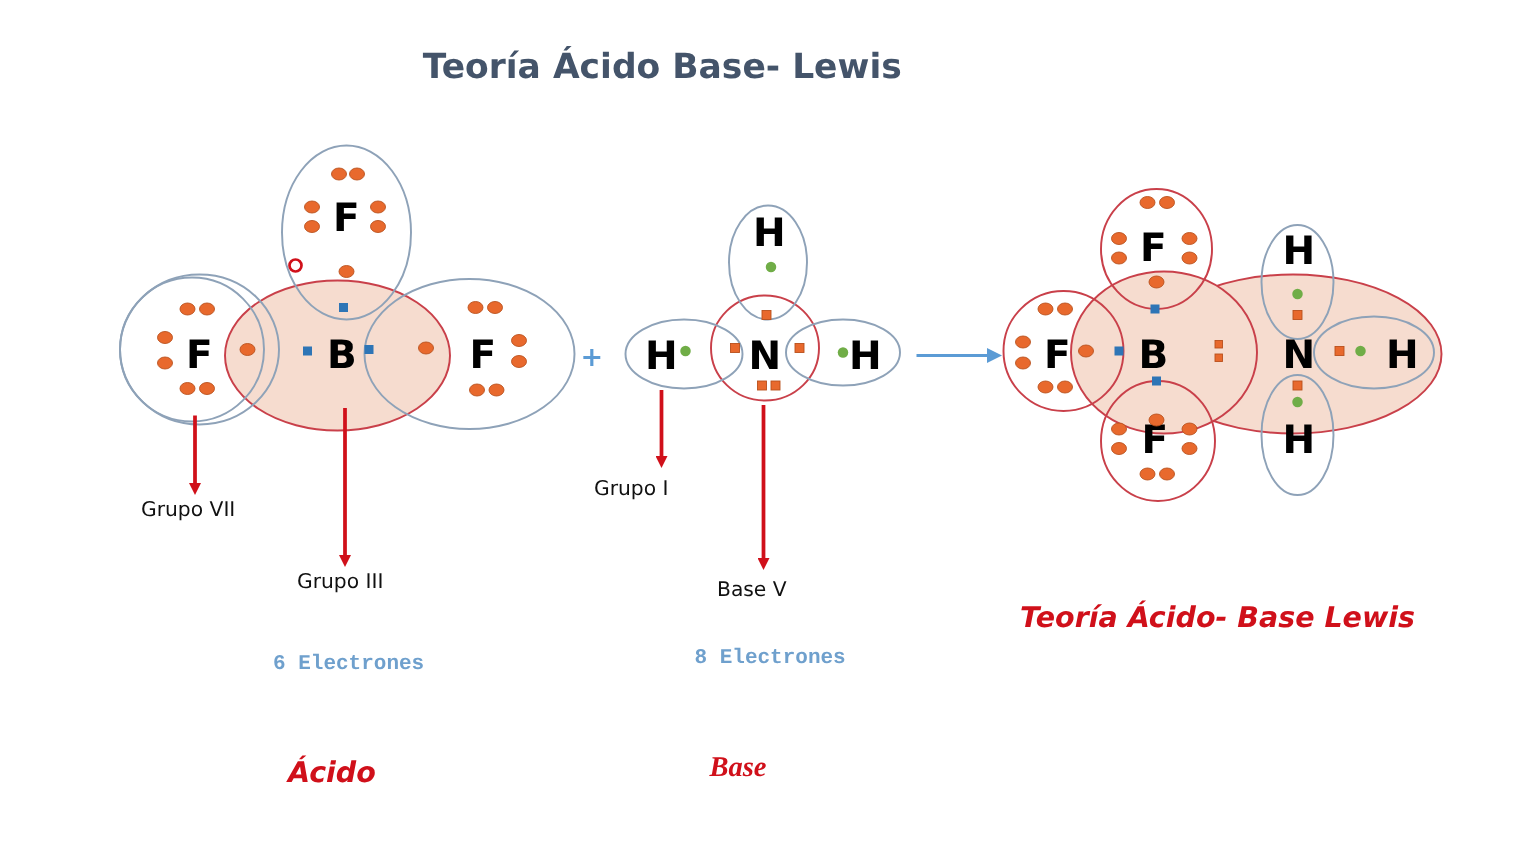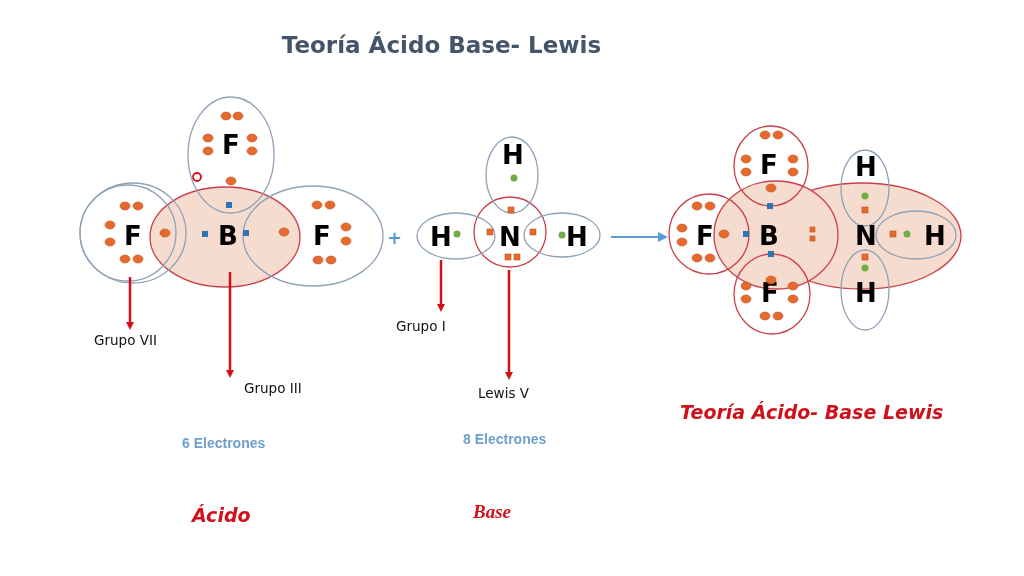--- a/index.html
+++ b/index.html
@@ -1,20 +1,20 @@
 <!DOCTYPE html>
 <html><head>
 <meta charset="utf-8">
 <style>
   html, body { margin:0; padding:0; background:#ffffff; }
   body { width:1024px; height:576px; position:relative; overflow:hidden; font-family:"Liberation Sans", sans-serif; }
   svg { position:absolute; left:0; top:0; }
   .title { position:absolute; left:0; width:883px; top:32px; text-align:center; font-family:"DejaVu Sans", sans-serif; font-weight:bold; font-size:23px; color:#44546a; }
   .lbl { position:absolute; font-family:"DejaVu Sans", sans-serif; font-size:13.5px; color:#111; white-space:nowrap; }
-  .elec { position:absolute; font-family:Liberation Sans, sans-serif; font-size:14px; font-weight:bold; color:#6fa0cd; white-space:nowrap; }
+  .elec { position:absolute; font-family:Liberation Mono, monospace; font-size:14px; font-weight:bold; color:#6fa0cd; white-space:nowrap; }
   .kind { position:absolute; font-family:"DejaVu Sans", sans-serif; font-size:19px; font-weight:bold; font-style:italic; color:#d0101a; white-space:nowrap;margin-top:24px; }
   .atom { font-family:"DejaVu Sans", sans-serif; font-weight:bold; font-size:26px; fill:#000; }
 </style>
 </head>
 <body>
 
 <div class="title">Teoría Ácido Base- Lewis</div>
 
 <svg width="1024" height="576" viewBox="0 0 1024 576">
   <defs>
@@ -166,23 +166,23 @@
     </g>
     <g fill="#70ad47">
       <circle cx="865" cy="196" r="3.5"></circle>
       <circle cx="907" cy="234" r="3.5"></circle>
       <circle cx="865" cy="268" r="3.5"></circle>
     </g>
   </g>
 </svg>
 
 <div class="lbl" style="left:94px; top:332px;">Grupo VII</div>
-<div class="lbl" style="left:198px; top:380px;margin-left:46px;">Grupo III</div>
+<div class="lbl" style="left:198px; top:380px;">Grupo III</div>
 <div class="lbl" style="left:396px; top:318px;">Grupo I</div>
-<div class="lbl" style="left:478px; top:385px;">Lewis V</div>
+<div class="lbl" style="left:478px; top:385px;">Base V</div>
 
 <div class="elec" style="left:182px; top:435px;">6 Electrones</div>
 <div class="elec" style="left:463px; top:431px;">8 Electrones</div>
 
 <div class="kind" style="left:192px; top:480px;">Ácido</div>
 <div class="kind" style="left:473px; top:477px;font-family:Liberation Serif, serif;">Base</div>
 
 <div class="kind" style="left:680px; top:377px; font-size:19px;">Teoría Ácido- Base Lewis</div>
 
 </body></html>

